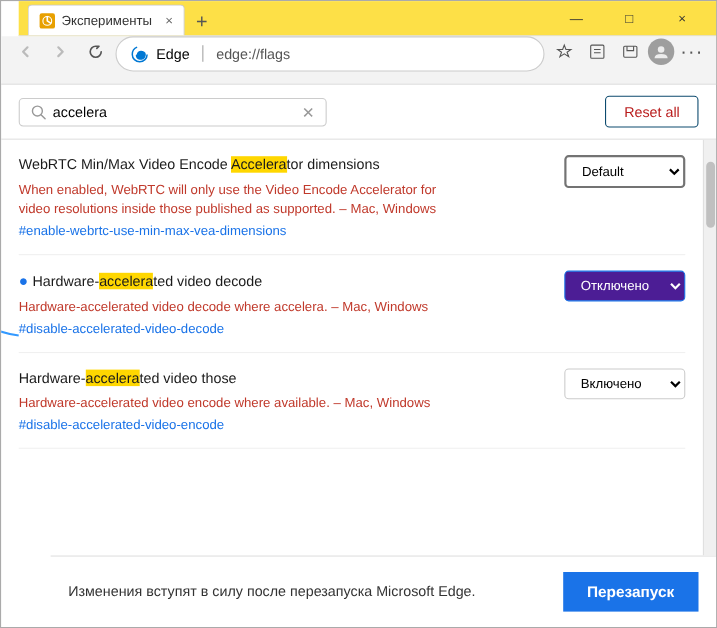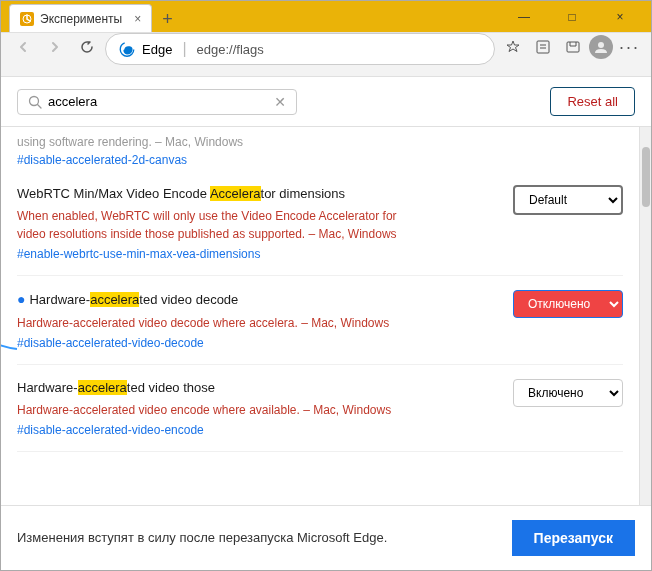--- a/index.html
+++ b/index.html
@@ -2,21 +2,21 @@
 <html><head>
   <meta charset="utf-8">
   <style>
     * { box-sizing: border-box; margin: 0; padding: 0; }
     body { font-family: 'Segoe UI', Arial, sans-serif; background: #f0f0f0; width: 652px; height: 571px; overflow: hidden; }
 
     
     .window { width: 652px; height: 571px; background: #fff; border: 1px solid #aaa; display: flex; flex-direction: column; }
 
     
-    .titlebar { height: 32px; background: #eab308; display: flex; align-items: center; border-bottom: 1px solid #e0e0e0; padding: 0 8px; }
+    .titlebar { height: 32px; background: #fde047; display: flex; align-items: center; border-bottom: 1px solid #e0e0e0; padding: 0 8px; margin-left: 16px; }
     .tab-area { display: flex; align-items: flex-end; flex: 1; height: 100%; }
     .tab { display: flex; align-items: center; background: #fff; border: 1px solid #c8c8c8; border-bottom: none; border-radius: 4px 4px 0 0; padding: 4px 10px; height: 28px; font-size: 12px; color: #333; gap: 6px; }
     .tab-icon { width: 14px; height: 14px; background: #e8a000; border-radius: 2px; display: flex; align-items: center; justify-content: center; }
     .tab-close { margin-left: 6px; color: #666; cursor: pointer; font-size: 12px; }
     .tab-new { margin-left: 4px; background: none; border: none; font-size: 18px; color: #555; cursor: pointer; padding: 2px 6px; }
     .win-controls { display: flex; gap: 2px; }
     .win-btn { width: 46px; height: 32px; border: none; background: none; cursor: pointer; font-size: 12px; color: #333; display: flex; align-items: center; justify-content: center; }
 
     
     .navbar { height: 44px; background: #f3f3f3; display: flex; align-items: flex-start; padding: 0 8px; gap: 4px; border-bottom: 1px solid #e0e0e0; }
@@ -58,21 +58,21 @@
     .select-enabled { padding: 5px 10px; border: 1px solid #ccc; border-radius: 4px; font-size: 12px; background: #fff; cursor: pointer; width: 110px; }
 
     .highlight { background: #FFD700; }
     .blue-dot { color: #1a73e8; font-size: 14px; margin-right: 4px; }
 
     
     .arrow-container { position: relative; }
     .arrow-svg { position: absolute; left: -80px; top: -20px; pointer-events: none; }
 
     
-    .footer { padding: 14px 16px; border-top: 1px solid #e0e0e0; display: flex; align-items: center; gap: 16px; background: #fff; }
+    .footer { padding: 14px 16px; border-top: 1px solid #e0e0e0; display: flex; align-items: center; gap: 16px; background: #fff; margin-left: 45px; }
     .footer-text { font-size: 13px; color: #333; flex: 1; line-height: 1.5; }
     .restart-btn { padding: 10px 22px; background: #1a73e8; color: #fff; border: none; border-radius: 0; font-size: 14px; font-weight: 600; cursor: pointer; white-space: nowrap; }
 
     
     .scrollbar-track { width: 12px; background: #f0f0f0; border-left: 1px solid #e0e0e0; position: relative; }
     .scrollbar-thumb { width: 8px; height: 60px; background: #c0c0c0; border-radius: 4px; position: absolute; top: 20px; left: 2px; }
     .partial-title { font-size: 12px; color: #999; margin-bottom: 4px; }
   </style>
 </head>
 <body>
@@ -166,24 +166,20 @@
           </svg>
           <input type="text" value="accelera" style="border: none; outline: none; font-size: 13px; flex: 1 1 0%;">
           <span class="search-clear">✕</span>
         </div>
         <button class="reset-btn">Reset all</button>
       </div>
 
       <div style="display:flex;flex:1;overflow:hidden;">
         <div class="flags-list">
 
-          <div style="padding:8px 0 4px 0;">
-            <div class="partial-title">using software rendering. – Mac, Windows</div>
-            <a href="#" class="flag-link">#disable-accelerated-2d-canvas</a>
-          </div>
 
           <div class="flag-item">
             <div class="flag-info">
               <div class="flag-title">
                 <span>WebRTC Min/Max Video Encode </span><span class="highlight">Accelera</span><span>tor dimensions</span>
               </div>
               <div class="flag-desc">When enabled, WebRTC will only use the Video Encode Accelerator for<br>video resolutions inside those published as supported. – Mac, Windows</div>
               <a href="#" class="flag-link">#enable-webrtc-use-min-max-vea-dimensions</a>
             </div>
             <div class="flag-control">
@@ -207,21 +203,21 @@
                     <marker id="arrowhead" markerWidth="8" markerHeight="8" refX="4" refY="4" orient="auto">
                       <path d="M 0 0 L 8 4 L 0 8 Z" fill="#3399ff"></path>
                     </marker>
                   </defs>
                   <path d="M 80 55 Q 40 50 10 10" stroke="#3399ff" stroke-width="2" fill="none" marker-end="url(#arrowhead)"></path>
                 </svg>
               </div>
               <a href="#" class="flag-link">#disable-accelerated-video-decode</a>
             </div>
             <div class="flag-control">
-              <select class="select-disabled" style="background:#ef4444;color:#fff;border-color:#1a73e8;">
+              <select class="select-disabled" style="background:#4c1d95;color:#fff;border-color:#1a73e8;">
                 <option selected="">Отключено</option>
                 <option>Default</option>
                 <option>Включено</option>
               </select>
             </div>
           </div>
 
           <div class="flag-item">
             <div class="flag-info">
               <div class="flag-title">

